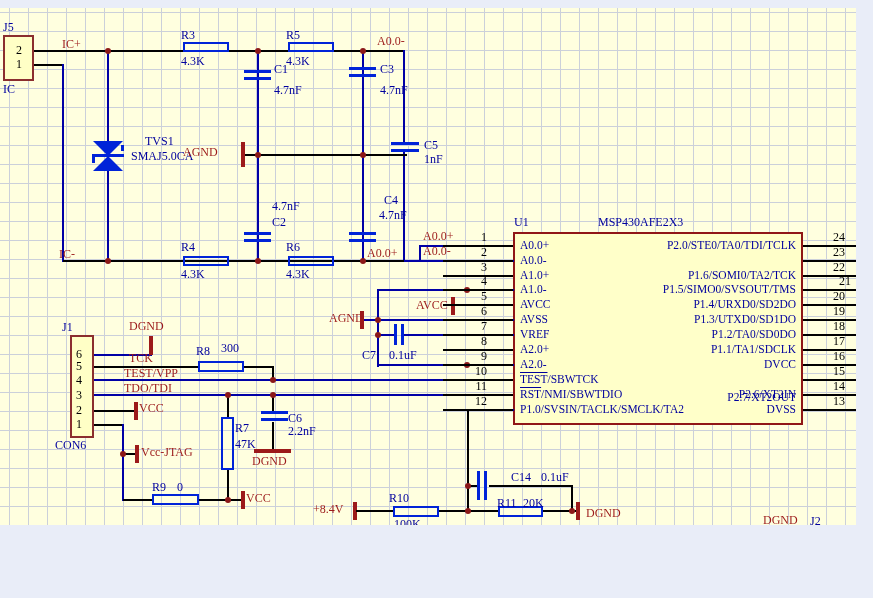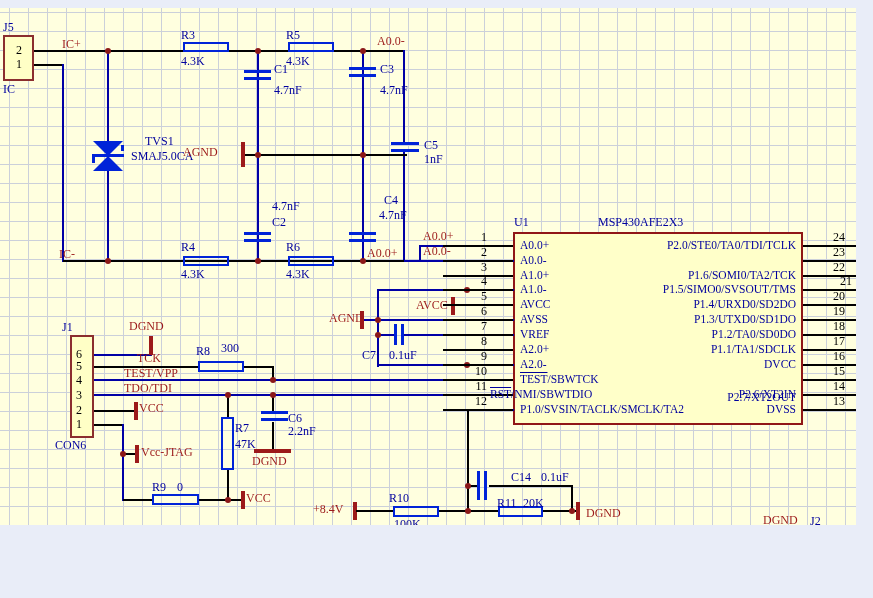--- a/index.html
+++ b/index.html
@@ -174,21 +174,21 @@
     <div class="lbl tr" style="left: 423px; top: 222px;">A0.0+</div>
     <div class="lbl tr" style="left: 423px; top: 237px;">A0.0-</div>
     <div class="lbl tr" style="left: 416px; top: 291px;">AVCC</div>
     <div class="lbl tr" style="left: 329px; top: 304px;">AGND</div>
     <div class="lbl tb" style="left: 362px; top: 341px;">C7</div>
     <div class="lbl tb" style="left: 389px; top: 341px;">0.1uF</div>
     <div class="lbl tr" style="left: 124px; top: 359px;">TEST/VPP</div>
     <div class="lbl tr" style="left: 124px; top: 374px;">TDO/TDI</div>
     <div class="lbl tb" style="left: 62px; top: 313px;">J1</div>
     <div class="lbl tr" style="left: 129px; top: 312px;">DGND</div>
-    <div class="lbl tr" style="left: 137px; top: 344px; text-align: center;">TCK</div>
+    <div class="lbl tr" style="left: 129px; top: 344px; text-align: center;">TCK</div>
     <div class="lbl tb" style="left: 196px; top: 337px;">R8</div>
     <div class="lbl tb" style="left: 221px; top: 334px;">300</div>
     <div class="lbl tr" style="left: 139px; top: 394px;">VCC</div>
     <div class="lbl tk" style="left: 76px; top: 340px;">6</div>
     <div class="lbl tk" style="left: 76px; top: 352px;">5</div>
     <div class="lbl tk" style="left: 76px; top: 366px;">4</div>
     <div class="lbl tk" style="left: 76px; top: 381px;">3</div>
     <div class="lbl tk" style="left: 76px; top: 396px;">2</div>
     <div class="lbl tk" style="left: 76px; top: 410px;">1</div>
     <div class="lbl tb" style="left: 55px; top: 431px;">CON6</div>
@@ -231,21 +231,21 @@
     <div class="pin-name" style="left: 520px; top: 247px;">A0.0-</div>
     <div class="wire wk" style="left: 443px; top: 267px; width: 70px; height: 2px;"></div>
     <div class="wire wk" style="left: 803px; top: 267px; width: 53px; height: 2px;"></div>
     <div class="pin-num" style="left: 457px; top: 253px; width: 30px; text-align: right;">3</div>
     <div class="pin-num" style="left: 826px; top: 253px; width: 26px; text-align: center;">22</div>
     <div class="pin-name" style="left: 520px; top: 262px;">A1.0+</div>
     <div class="pin-name" style="left: 516px; top: 262px; width: 280px; text-align: right;">P1.6/SOMI0/TA2/TCK</div>
     <div class="wire wk" style="left: 443px; top: 281px; width: 70px; height: 2px;"></div>
     <div class="wire wk" style="left: 803px; top: 281px; width: 53px; height: 2px;"></div>
     <div class="pin-num" style="left: 457px; top: 267px; width: 30px; text-align: right;">4</div>
-    <div class="pin-num" style="left: 826px; top: 267px; width: 26px; text-align: right;">21</div>
+    <div class="pin-num" style="left: 826px; top: 267px; width: 26px; text-align: left; padding-left: 13px;">21</div>
     <div class="pin-name" style="left: 520px; top: 276px;">A1.0-</div>
     <div class="pin-name" style="left: 516px; top: 276px; width: 280px; text-align: right;">P1.5/SIMO0/SVSOUT/TMS</div>
     <div class="wire wk" style="left: 443px; top: 296px; width: 70px; height: 2px;"></div>
     <div class="wire wk" style="left: 803px; top: 296px; width: 53px; height: 2px;"></div>
     <div class="pin-num" style="left: 457px; top: 282px; width: 30px; text-align: right;">5</div>
     <div class="pin-num" style="left: 826px; top: 282px; width: 26px; text-align: center;">20</div>
     <div class="pin-name" style="left: 520px; top: 291px;">AVCC</div>
     <div class="pin-name" style="left: 516px; top: 291px; width: 280px; text-align: right;">P1.4/URXD0/SD2DO</div>
     <div class="wire wk" style="left: 443px; top: 311px; width: 70px; height: 2px;"></div>
     <div class="wire wk" style="left: 803px; top: 311px; width: 53px; height: 2px;"></div>
@@ -274,21 +274,21 @@
     <div class="wire wk" style="left: 443px; top: 371px; width: 70px; height: 2px;"></div>
     <div class="wire wk" style="left: 803px; top: 371px; width: 53px; height: 2px;"></div>
     <div class="pin-num" style="left: 457px; top: 357px; width: 30px; text-align: right;">10</div>
     <div class="pin-num" style="left: 826px; top: 357px; width: 26px; text-align: center;">15</div>
     <div class="pin-name" style="left: 520px; top: 366px;"><span class="ol">TEST</span>/SBWTCK</div>
     <div class="pin-name" style="left: 516px; top: 366px; width: 280px; text-align: right; margin-top: 18px;">P2.7/XT2OUT</div>
     <div class="wire wk" style="left: 443px; top: 386px; width: 70px; height: 2px;"></div>
     <div class="wire wk" style="left: 803px; top: 386px; width: 53px; height: 2px;"></div>
     <div class="pin-num" style="left: 457px; top: 372px; width: 30px; text-align: right;">11</div>
     <div class="pin-num" style="left: 826px; top: 372px; width: 26px; text-align: center;">14</div>
-    <div class="pin-name" style="left: 490px; top: 381px;"><span class="ol">RST</span>/NMI/SBWTDIO</div>
+    <div class="pin-name" style="left: 520px; top: 381px;"><span class="ol">RST</span>/NMI/SBWTDIO</div>
     <div class="pin-name" style="left: 516px; top: 381px; width: 280px; text-align: right;">P2.6/XT2IN</div>
     <div class="wire wk" style="left: 443px; top: 401px; width: 70px; height: 2px;"></div>
     <div class="wire wk" style="left: 803px; top: 401px; width: 53px; height: 2px;"></div>
     <div class="pin-num" style="left: 457px; top: 387px; width: 30px; text-align: right;">12</div>
     <div class="pin-num" style="left: 826px; top: 387px; width: 26px; text-align: center;">13</div>
     <div class="pin-name" style="left: 520px; top: 396px;">P1.0/SVSIN/TACLK/SMCLK/TA2</div>
     <div class="pin-name" style="left: 516px; top: 396px; width: 280px; text-align: right;">DVSS</div>
   </div>
 
 </body></html>

